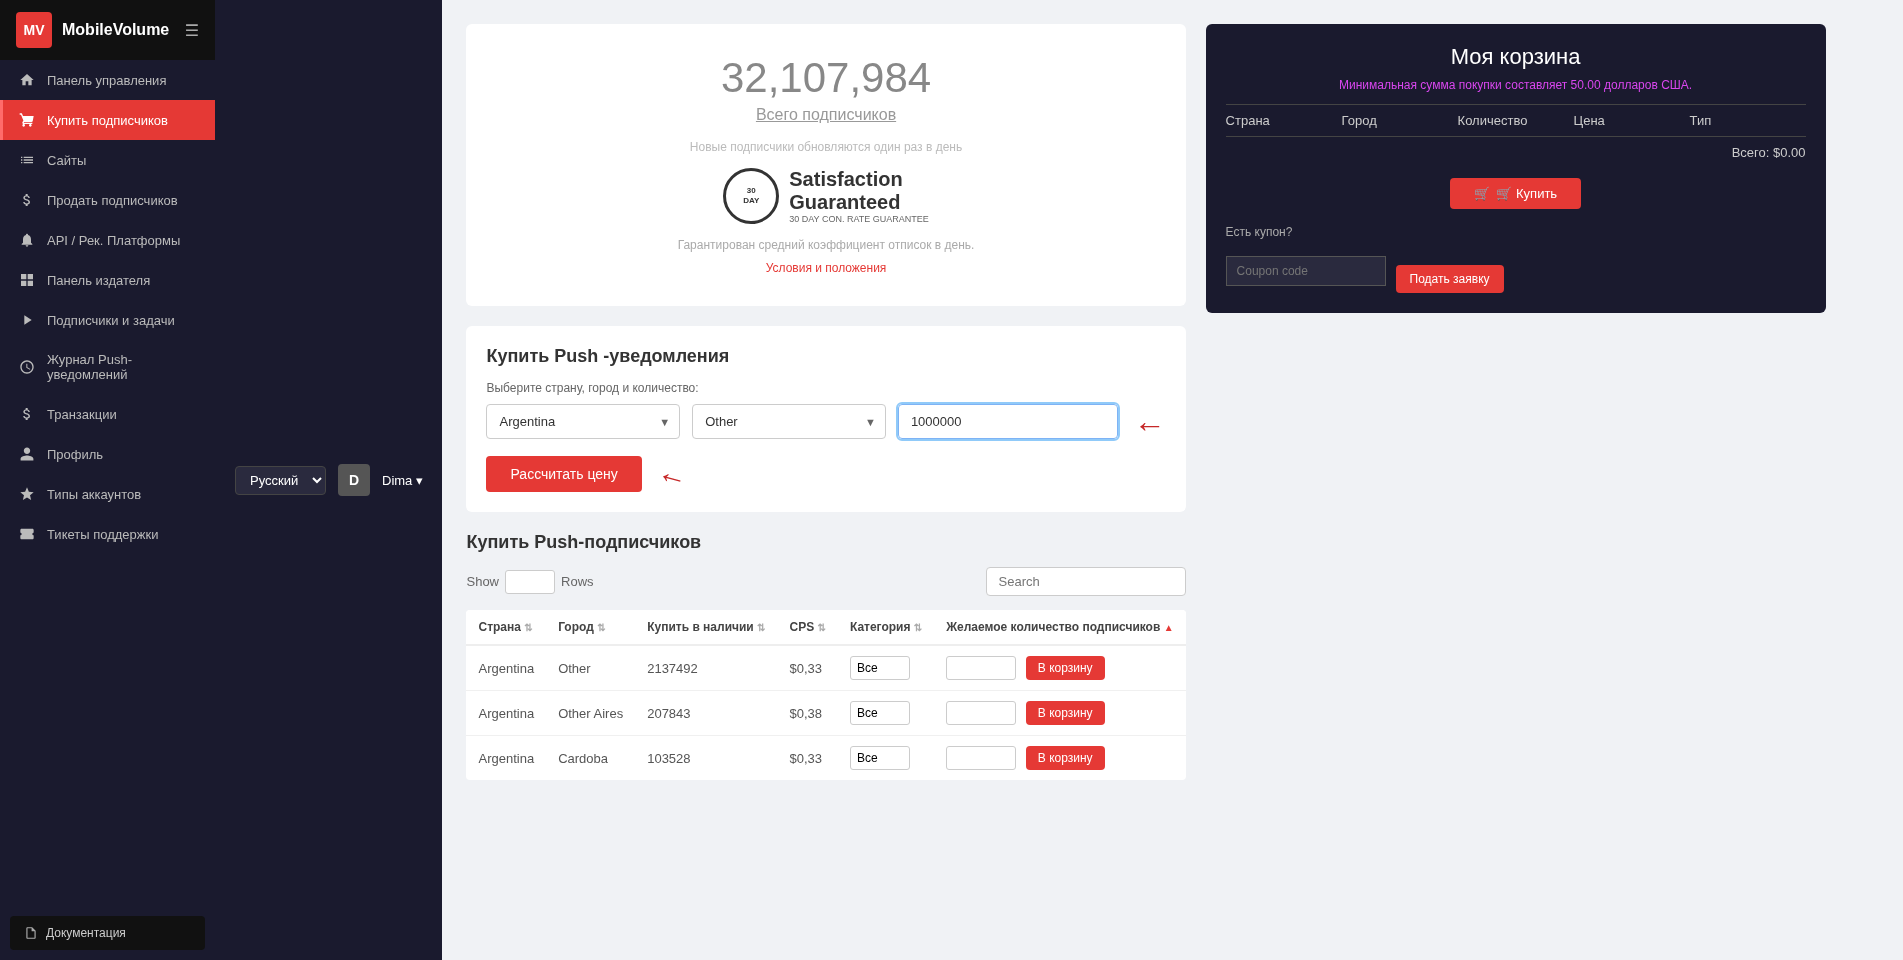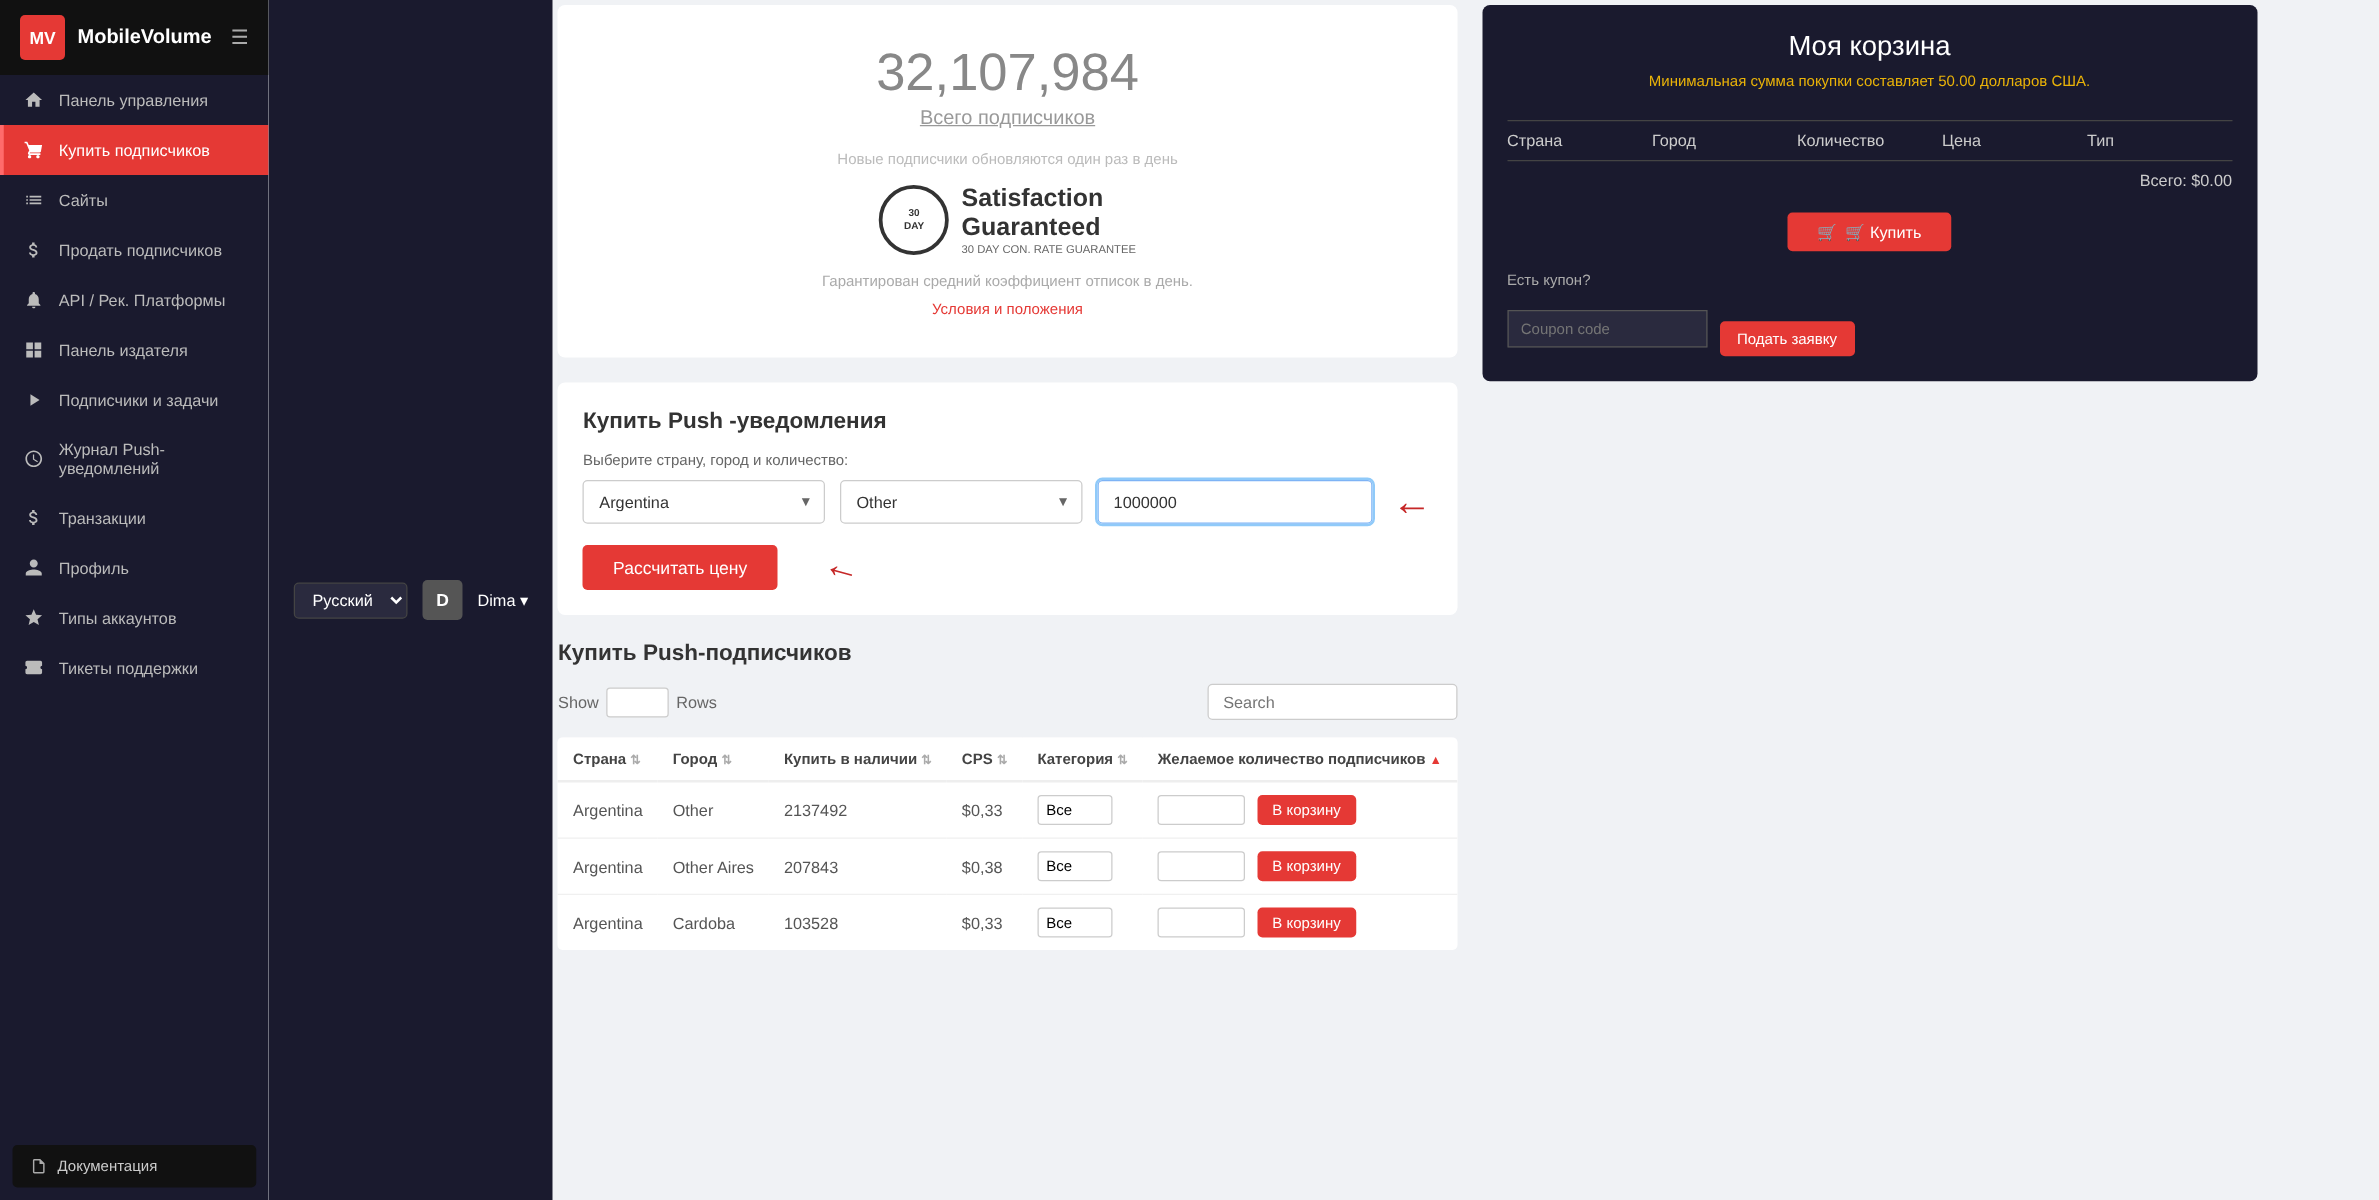--- a/index.html
+++ b/index.html
@@ -118,21 +118,21 @@
     }
     .user-name {
       color: white;
       font-size: 13px;
       cursor: pointer;
     }
     .user-name::after { content: ' ▾'; }
 
     
     .content {
-      padding: 4px;
+      padding: 24px;
       display: flex;
       gap: 20px;
     }
     .left-panel {
       flex: 1;
       min-width: 0;
     }
 
     
     .stats-card {
@@ -213,22 +213,22 @@
     }
     .cart-title {
       text-align: center;
       font-size: 22px;
       font-weight: 400;
       margin-bottom: 8px;
     }
     .cart-min {
       text-align: center;
       font-size: 12px;
-      color: #eab308;
-      margin-bottom: 24px;
+      color: #d946ef;
+      margin-bottom: 12px;
     }
     .cart-headers {
       display: grid;
       grid-template-columns: 1fr 1fr 1fr 1fr 1fr;
       padding: 8px 0;
       border-top: 1px solid #444;
       border-bottom: 1px solid #444;
       font-size: 13px;
       color: #ccc;
     }
@@ -572,21 +572,21 @@
             <select class="dropdown-select">
               <option>Other</option>
               <option>Buenos Aires</option>
               <option>Cordoba</option>
             </select>
             <span class="chevron-icon">▼</span>
           </div>
           <input class="qty-input" type="text" value="1000000" style="">
           <span style="color:#c62828; font-size:32px; font-weight:bold; margin-left:4px;">←</span>
         </div>
-        <div style="display:flex; align-items:center; gap:37px;">
+        <div style="display:flex; align-items:center; gap:16px;">
           <button class="calc-btn">Рассчитать цену</button>
           <span style="color:#c62828; font-size:30px; font-weight:bold; transform:rotate(15deg); display:inline-block;">←</span>
         </div>
       </div>
 
       <div class="table-section">
         <div class="section-title">Купить Push-подписчиков</div>
         <div class="table-controls">
           <div class="show-rows">
             <span>Show</span>

